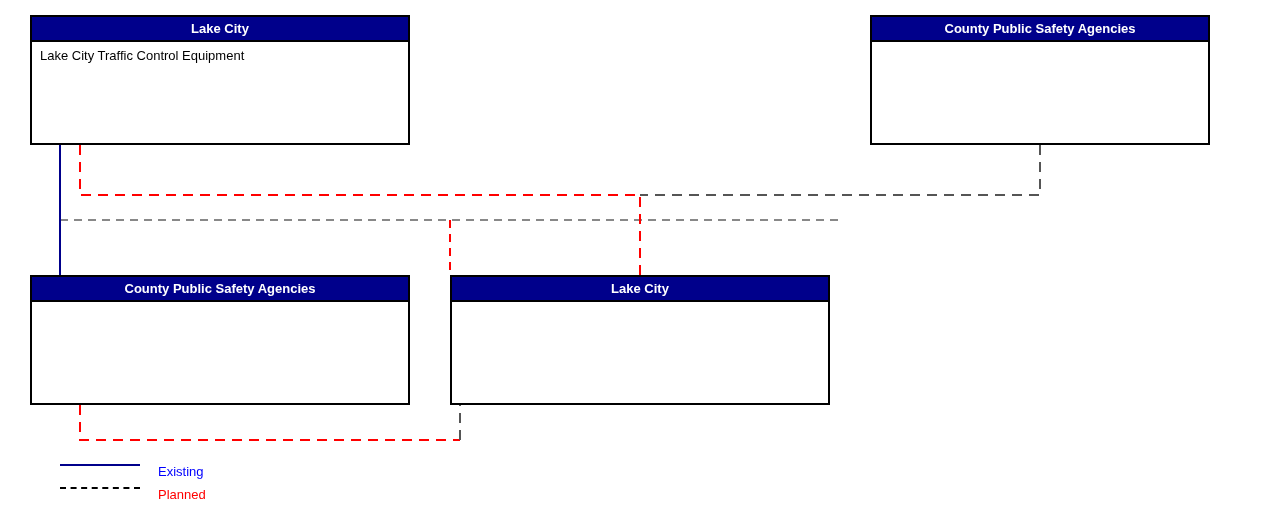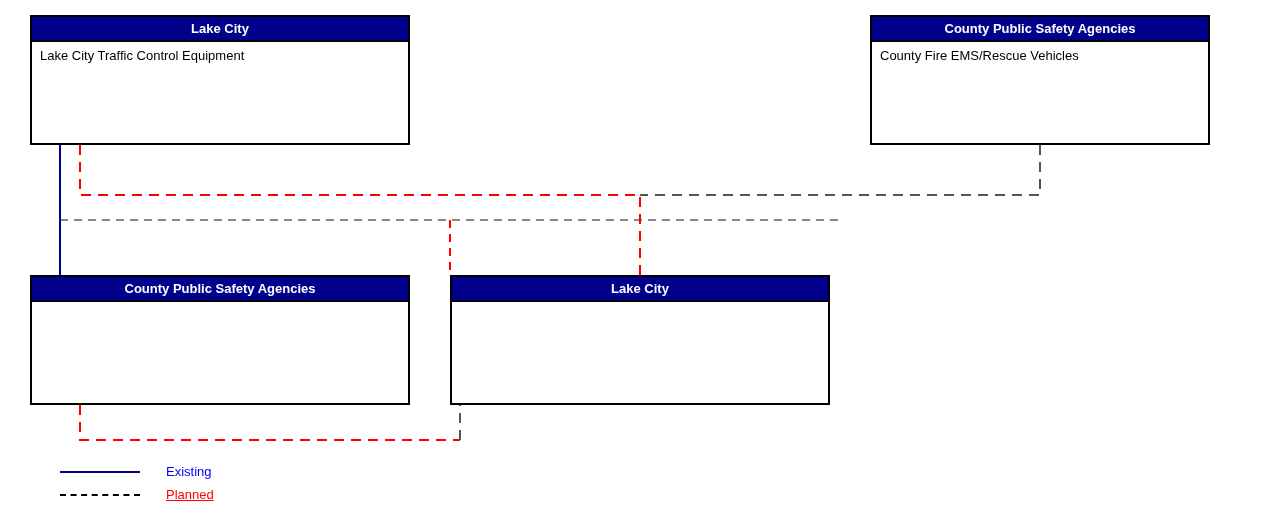--- a/index.html
+++ b/index.html
@@ -57,35 +57,34 @@
       position: absolute;
       bottom: 18px;
       left: 60px;
       display: flex;
       flex-direction: column;
       gap: 8px;
     }
 
     .legend-item {
       display: flex;
-      align-items: center;
-      gap: 26px;
+      align-items: flex-start;
+      gap: 18px;
     }
 
     .legend-label {
       font-size: 13px;
     }
 
     .legend-label-existing {
       color: #0000FF;
     }
 
     .legend-label-planned {
       color: #FF0000;
-      text-decoration: underline;
     }
   </style>
 </head>
 <body>
 
 <div class="diagram-container">
 
   <svg class="connections-svg">
 
     <line x1="60" y1="275" x2="60" y2="165" stroke="#00008B" stroke-width="2"></line>
@@ -111,21 +110,20 @@
 
   </svg>
 
   <div class="node" style="left:30px; top:15px; width:380px; height:130px;">
     <div class="node-header">Lake City</div>
     <div class="node-body">Lake City Traffic Control Equipment</div>
   </div>
 
   <div class="node" style="left:870px; top:15px; width:340px; height:130px;">
     <div class="node-header">County Public Safety Agencies</div>
-    <div class="node-body">County Fire EMS/Rescue Vehicles</div>
   </div>
 
   <div class="node" style="left:30px; top:275px; width:380px; height:130px;">
     <div class="node-header">County Public Safety Agencies</div>
   </div>
 
   <div class="node" style="left:450px; top:275px; width:380px; height:130px;">
     <div class="node-header">Lake City</div>
   </div>
 

